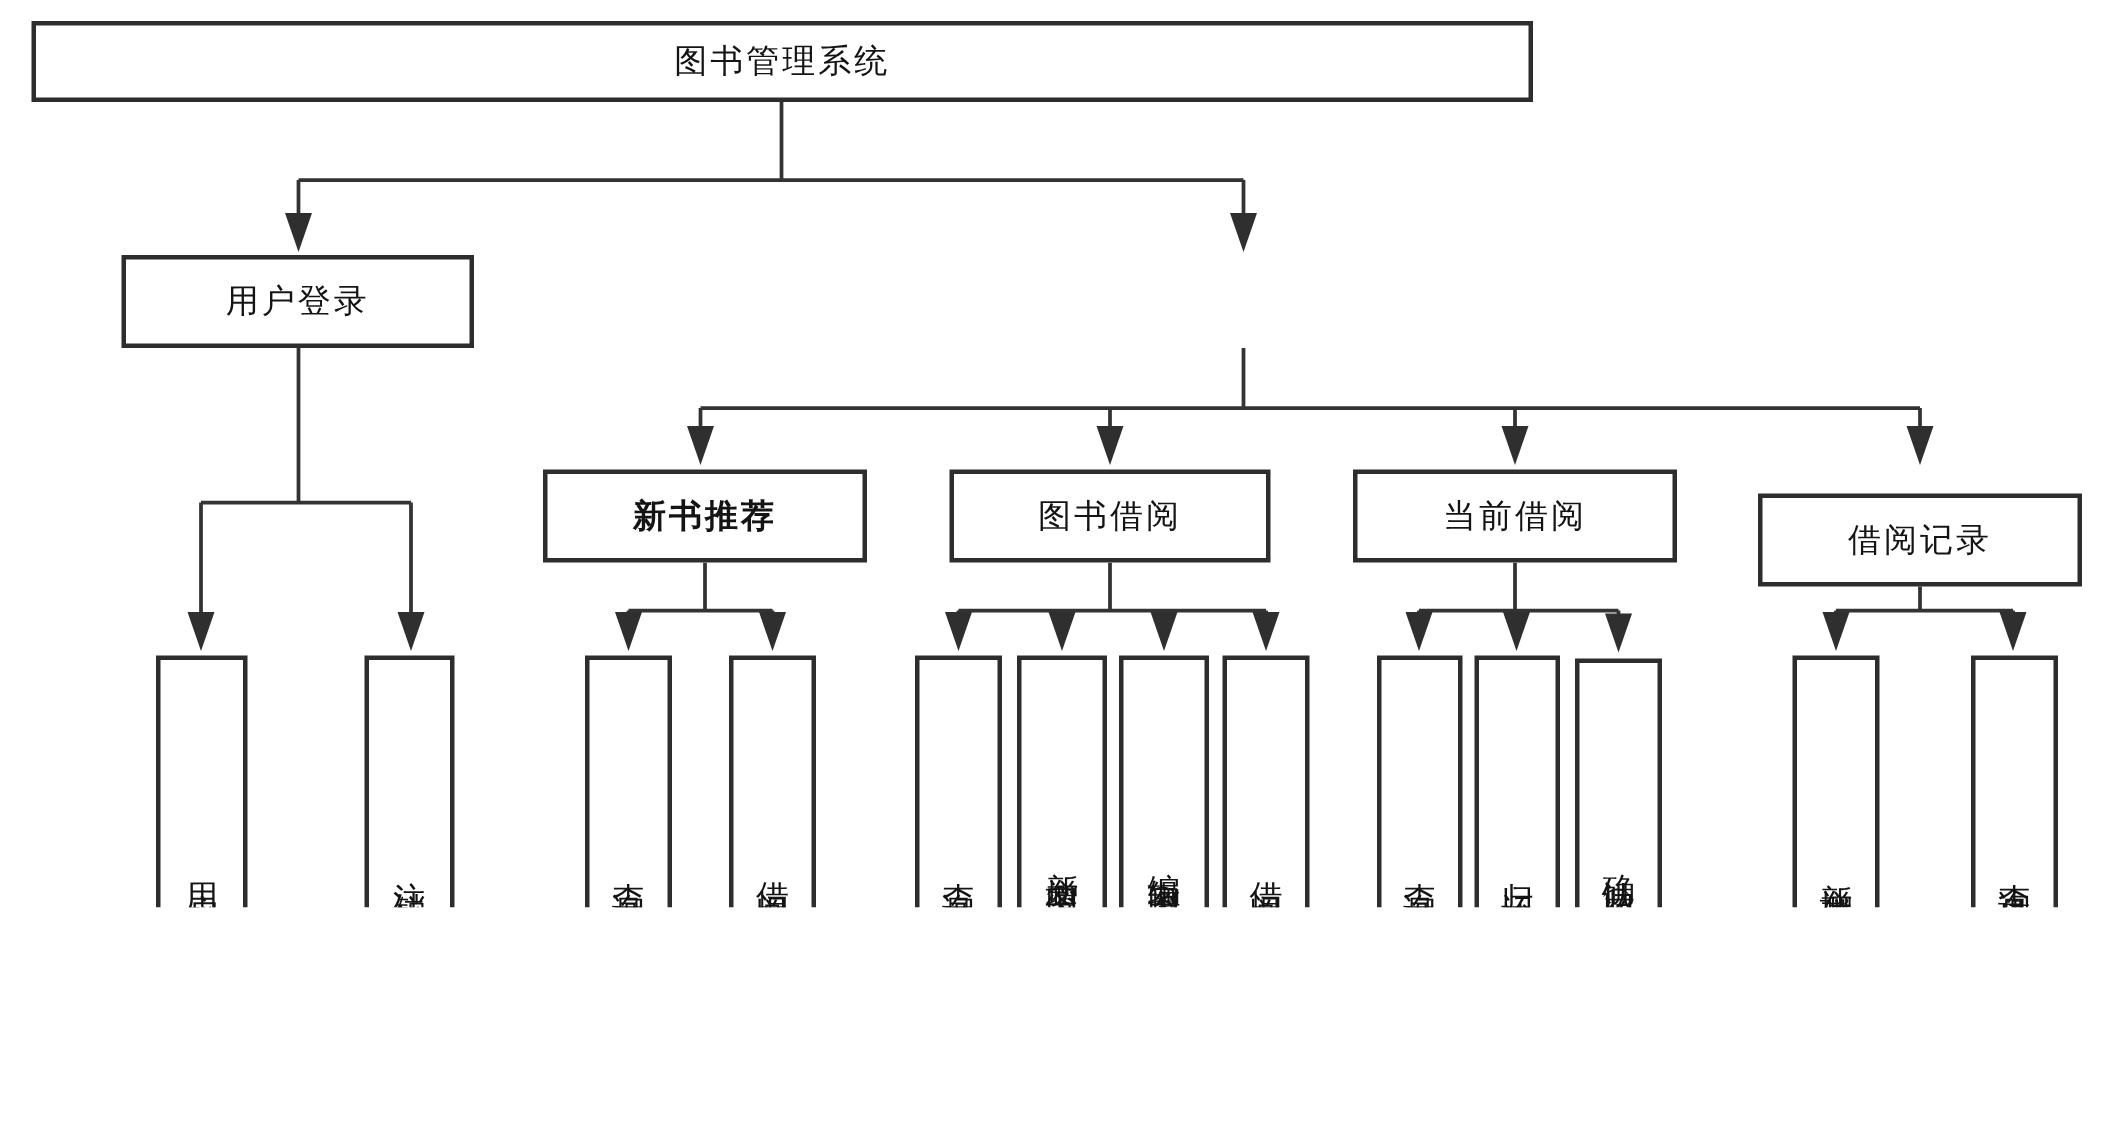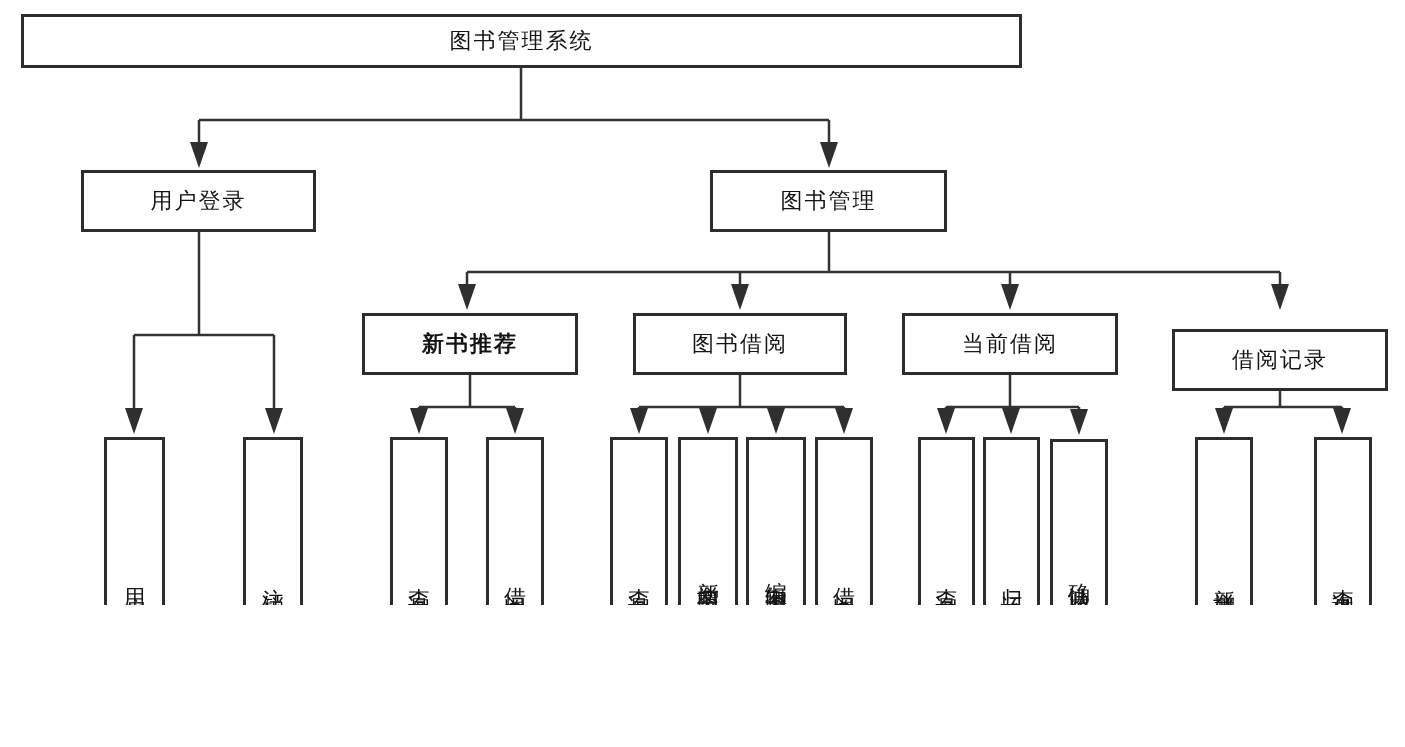--- a/index.html
+++ b/index.html
@@ -95,23 +95,20 @@
       </g>
   </svg>
 
   <div class="node h-node" style="left:21px; top:14px; width:1001px; height:54px;">
     <span>图书管理系统</span>
   </div>
 
   <div class="node h-node" style="left:81px; top:170px; width:235px; height:62px;">
     <span>用户登录</span>
   </div>
-  <div class="node h-node" style="left:710px; top:170px; width:237px; height:62px;">
-    <span>图书管理</span>
-  </div>
 
   <div class="node h-node" style="left:362px; top:313px; width:216px; height:62px;font-weight:bold;">
     <span>新书推荐</span>
   </div>
   <div class="node h-node" style="left:633px; top:313px; width:214px; height:62px;">
     <span>图书借阅</span>
   </div>
   <div class="node h-node" style="left:902px; top:313px; width:216px; height:62px;">
     <span>当前借阅</span>
   </div>

